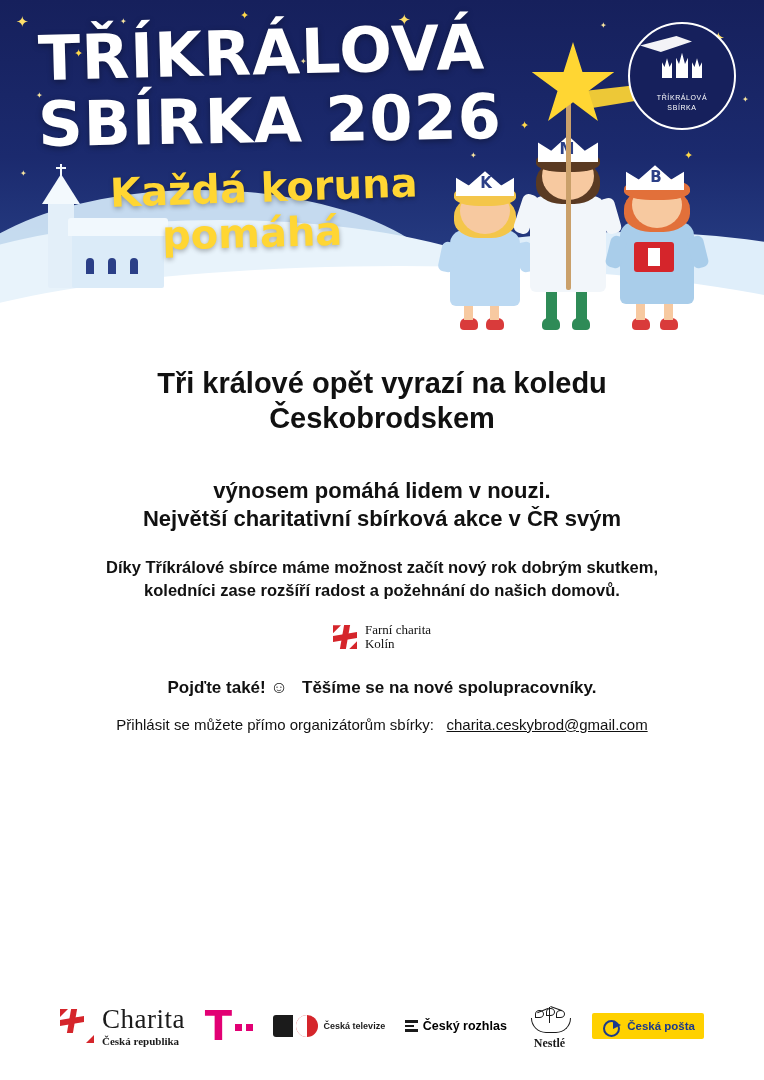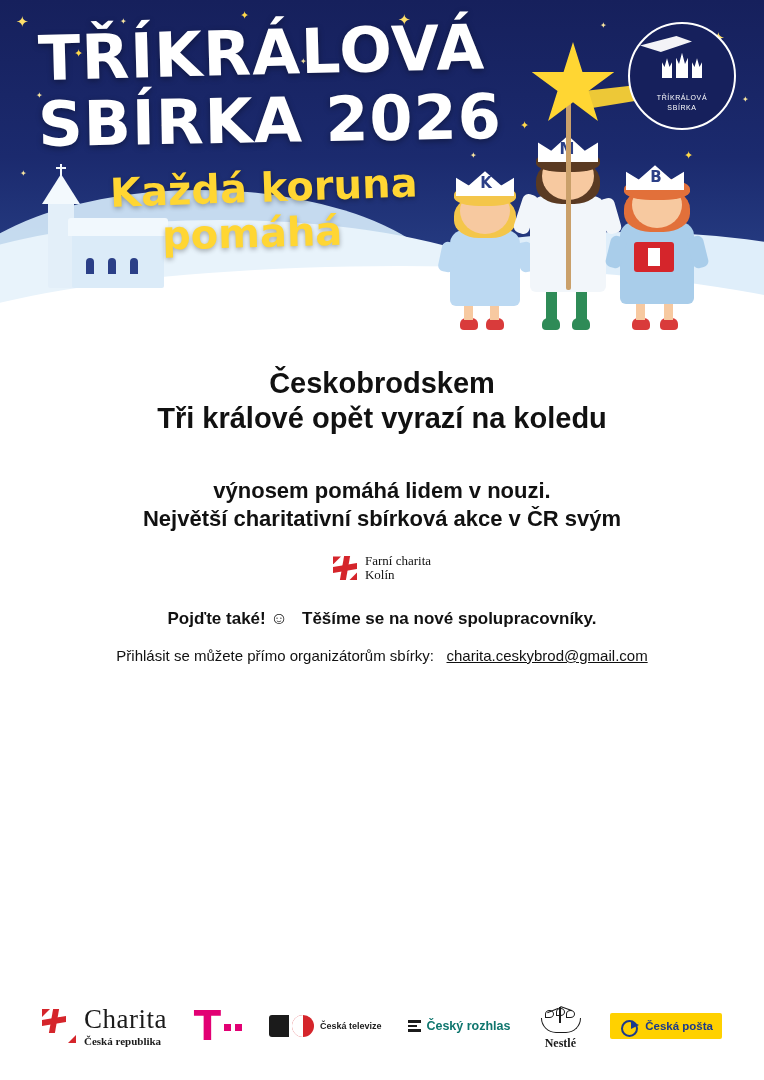--- a/index.html
+++ b/index.html
@@ -436,21 +436,21 @@
 
   
   .footer {
     position: absolute;
     left: 0; right: 0;
     bottom: 22px;
     height: 64px;
     display: flex;
     align-items: center;
     justify-content: space-between;
-    padding: 0 42px;
+    padding: 0 60px;
     box-sizing: border-box;
   }
   .f-item {
     display: flex;
     align-items: center;
     justify-content: center;
   }
 
   
   .f-charita { gap: 8px; }
@@ -538,21 +538,21 @@
     display: block;
     height: 2.5px;
     background: #1b1b1b;
   }
   .f-cro .bars i:nth-child(1) { width: 13px; }
   .f-cro .bars i:nth-child(2) { width: 9px; }
   .f-cro .bars i:nth-child(3) { width: 13px; }
   .f-cro .lbl {
     font-size: 12.5px;
     font-weight: bold;
-    color: #0f766e;
+    color: #000000;
   }
 
   
   .f-nestle { flex-direction: column; }
   .f-nestle .nest {
     width: 46px; height: 34px;
     position: relative;
   }
   .f-nestle .nest .bowl {
     position: absolute;
@@ -733,29 +733,33 @@
         <div class="crown" style="left:22px; bottom:140px; width:58px; height:26px;"></div>
         <div class="crown-letter" style="left:0; bottom:144px; font-size:15px;">B</div>
       </div>
     </div>
   </div>
 
   <div class="content">
 
 
     <div class="lead">
+      <div>Tři králové opět vyrazí na koledu</div>
       <div>Českobrodskem</div>
-      <div>Tři králové opět vyrazí na koledu</div>
     </div>
 
     <div class="sub-bold">
       <div>výnosem pomáhá lidem v nouzi.</div>
       <div>Největší charitativní sbírková akce v ČR svým</div>
     </div>
 
+    <div class="paragraph">
+      <div>Díky Tříkrálové sbírce máme možnost začít nový rok dobrým skutkem,</div>
+      <div>koledníci zase rozšíří radost a požehnání do našich domovů.</div>
+    </div>
 
     <div class="farni">
       <div class="charita-mark">
         <span class="v"></span>
         <span class="h"></span>
         <span class="d1"></span>
         <span class="d2"></span>
       </div>
       <div class="farni-text">
         <div>Farní charita</div>

